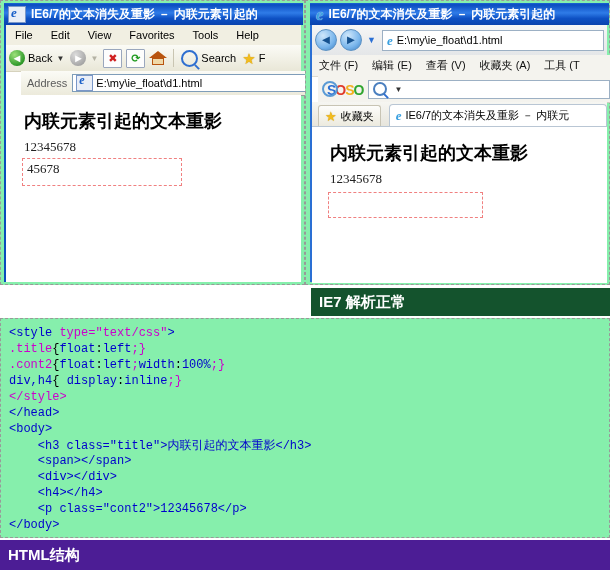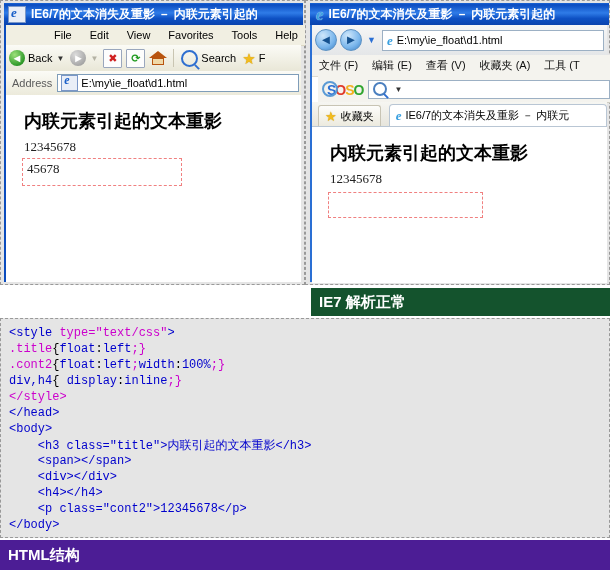--- a/index.html
+++ b/index.html
@@ -5,41 +5,41 @@
   html,body{margin:0;padding:0;}
   body{
     width:610px;height:570px;
     background:#ffffff;
     font-family:"Liberation Sans","DejaVu Sans",sans-serif;
     overflow:hidden;
   }
   .root{position:relative;width:610px;height:570px;}
 
   
-  .panel{position:absolute;box-sizing:border-box;border:1px dashed #999;background:#e5e5e5;}
+  .panel{position:absolute;box-sizing:border-box;border:1px dashed #999;background:#86efac;}
 
   
   #ie6-window{left:0;top:0;width:305px;height:285px;}
   .ie6-inner{position:absolute;left:3px;top:2px;right:3px;bottom:2px;
     border:2px solid #0a4bbd;border-top:none;box-sizing:border-box;background:#fff;}
 
   .ie6-titlebar{
     position:absolute;left:3px;top:2px;width:299px;height:22px;box-sizing:border-box;
     background:linear-gradient(to bottom,#1b66d6 0%,#0b4cc0 8%,#2f7ce8 45%,#0e51c4 70%,#0a43ae 100%);
     display:flex;align-items:center;padding-left:4px;overflow:hidden;
   }
   .ie6-title-ico{width:16px;height:15px;background:#e9eef7;border:1px solid #7a97c8;
     position:relative;flex:0 0 auto;margin-right:5px;}
   .ie6-title-ico:after{content:"e";position:absolute;left:2px;top:-2px;font-family:"Liberation Serif",serif;
     font-style:italic;font-weight:bold;font-size:13px;color:#1a5fc8;}
   .ie6-title-txt{color:#fff;font-size:12px;font-weight:bold;white-space:nowrap;
     font-family:"Liberation Sans",sans-serif;letter-spacing:0px;}
 
   .ie6-menubar{position:absolute;left:5px;top:24px;width:295px;height:20px;
-    background:#f1efe2;display:flex;align-items:center;border-bottom:1px solid #dcd8c4;padding-left:39px;}
+    background:#f1efe2;display:flex;align-items:center;border-bottom:1px solid #dcd8c4;}
   .ie6-menu{font-size:11px;color:#000;padding:1px 9px;font-family:"Liberation Sans",sans-serif;white-space:nowrap;}
 
   .ie6-toolbar{position:absolute;left:5px;top:44px;width:295px;height:26px;
     background:linear-gradient(to bottom,#fbfbf6,#e9e7d7);display:flex;align-items:center;
     border-bottom:1px solid #d6d2bd;}
   .tb-item{display:flex;align-items:center;height:22px;padding:0 3px;}
   .circ{width:16px;height:16px;border-radius:50%;display:inline-block;position:relative;}
   .circ.green{background:radial-gradient(circle at 35% 30%,#9de07a,#2f9a2a 70%,#176b12);}
   .circ.grey{background:radial-gradient(circle at 35% 30%,#dcdcdc,#a8a8a8 70%,#8a8a8a);}
   .arrowL,.arrowR{position:absolute;left:0;top:0;width:16px;height:16px;
@@ -53,21 +53,21 @@
     text-align:center;font-weight:bold;}
   .tb-sep{width:1px;height:18px;background:#c9c5b2;margin:0 4px;}
   .home{width:18px;height:16px;position:relative;margin:0 2px;}
   .home .roof{position:absolute;left:0;top:1px;width:0;height:0;border-left:9px solid transparent;
     border-right:9px solid transparent;border-bottom:7px solid #b8540f;}
   .home .body{position:absolute;left:3px;top:8px;width:12px;height:7px;background:#f0d9a8;border:1px solid #b8540f;box-sizing:border-box;}
   .mag{width:13px;height:13px;border:2px solid #2f6fd0;border-radius:50%;position:relative;display:inline-block;}
   .mag:after{content:"";position:absolute;right:-4px;bottom:-3px;width:6px;height:2px;background:#2f6fd0;transform:rotate(45deg);}
   .star{color:#f2bc1e;font-size:15px;line-height:15px;text-shadow:0 0 1px #b8860b;}
 
-  .ie6-addressbar{position:absolute;left:5px;top:70px;width:295px;height:24px;
+  .ie6-addressbar{position:absolute;left:20px;top:70px;width:295px;height:24px;
     background:linear-gradient(to bottom,#fbfbf6,#eceadb);display:flex;align-items:center;
     border-bottom:1px solid #9a9a9a;}
   .addr-label{font-size:11px;color:#5b5b5b;margin:0 5px 0 6px;font-family:"Liberation Sans",sans-serif;}
   .addr-box{flex:1;height:18px;background:#fff;border:1px solid #7f9db9;display:flex;align-items:center;
     margin-right:2px;box-sizing:border-box;}
   .addr-ico{width:15px;height:14px;background:#e9eef7;border:1px solid #7a97c8;margin:0 3px;position:relative;flex:0 0 auto;}
   .addr-ico:after{content:"e";position:absolute;left:2px;top:-3px;font-family:"Liberation Serif",serif;
     font-style:italic;font-weight:bold;font-size:12px;color:#1a5fc8;}
   .addr-text{font-size:11px;color:#000;font-family:"Liberation Sans",sans-serif;white-space:nowrap;}
 

